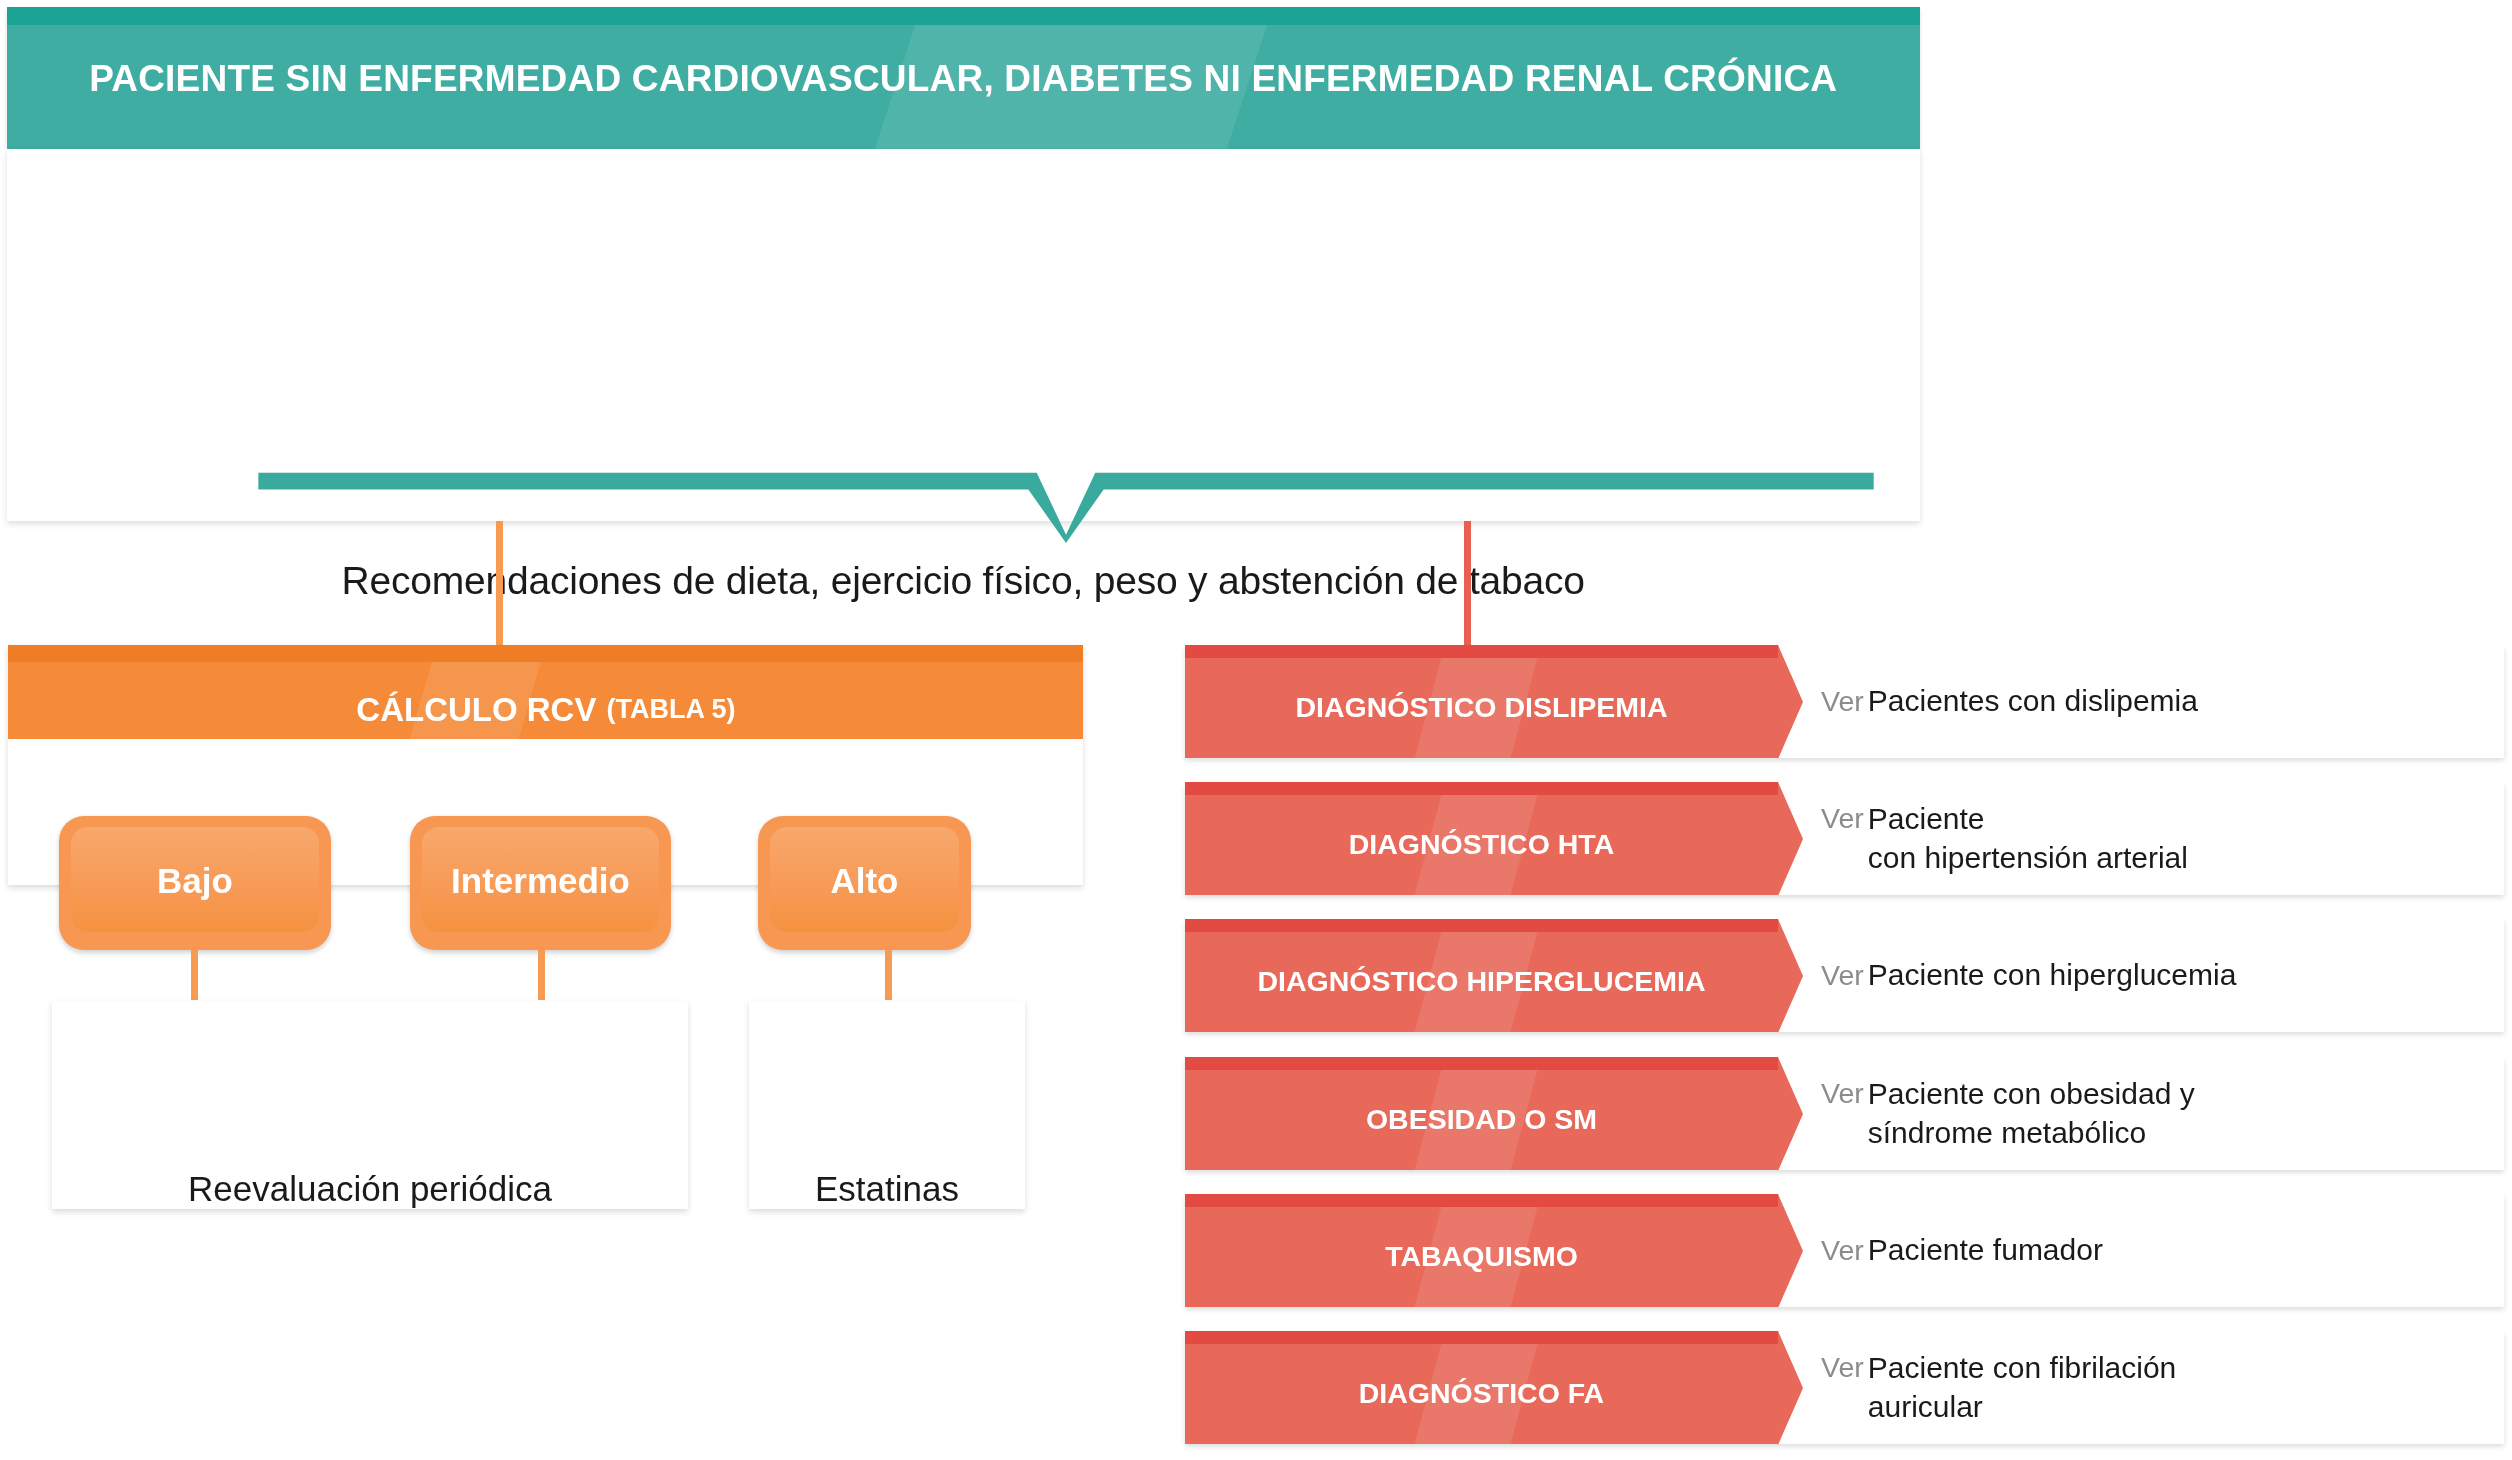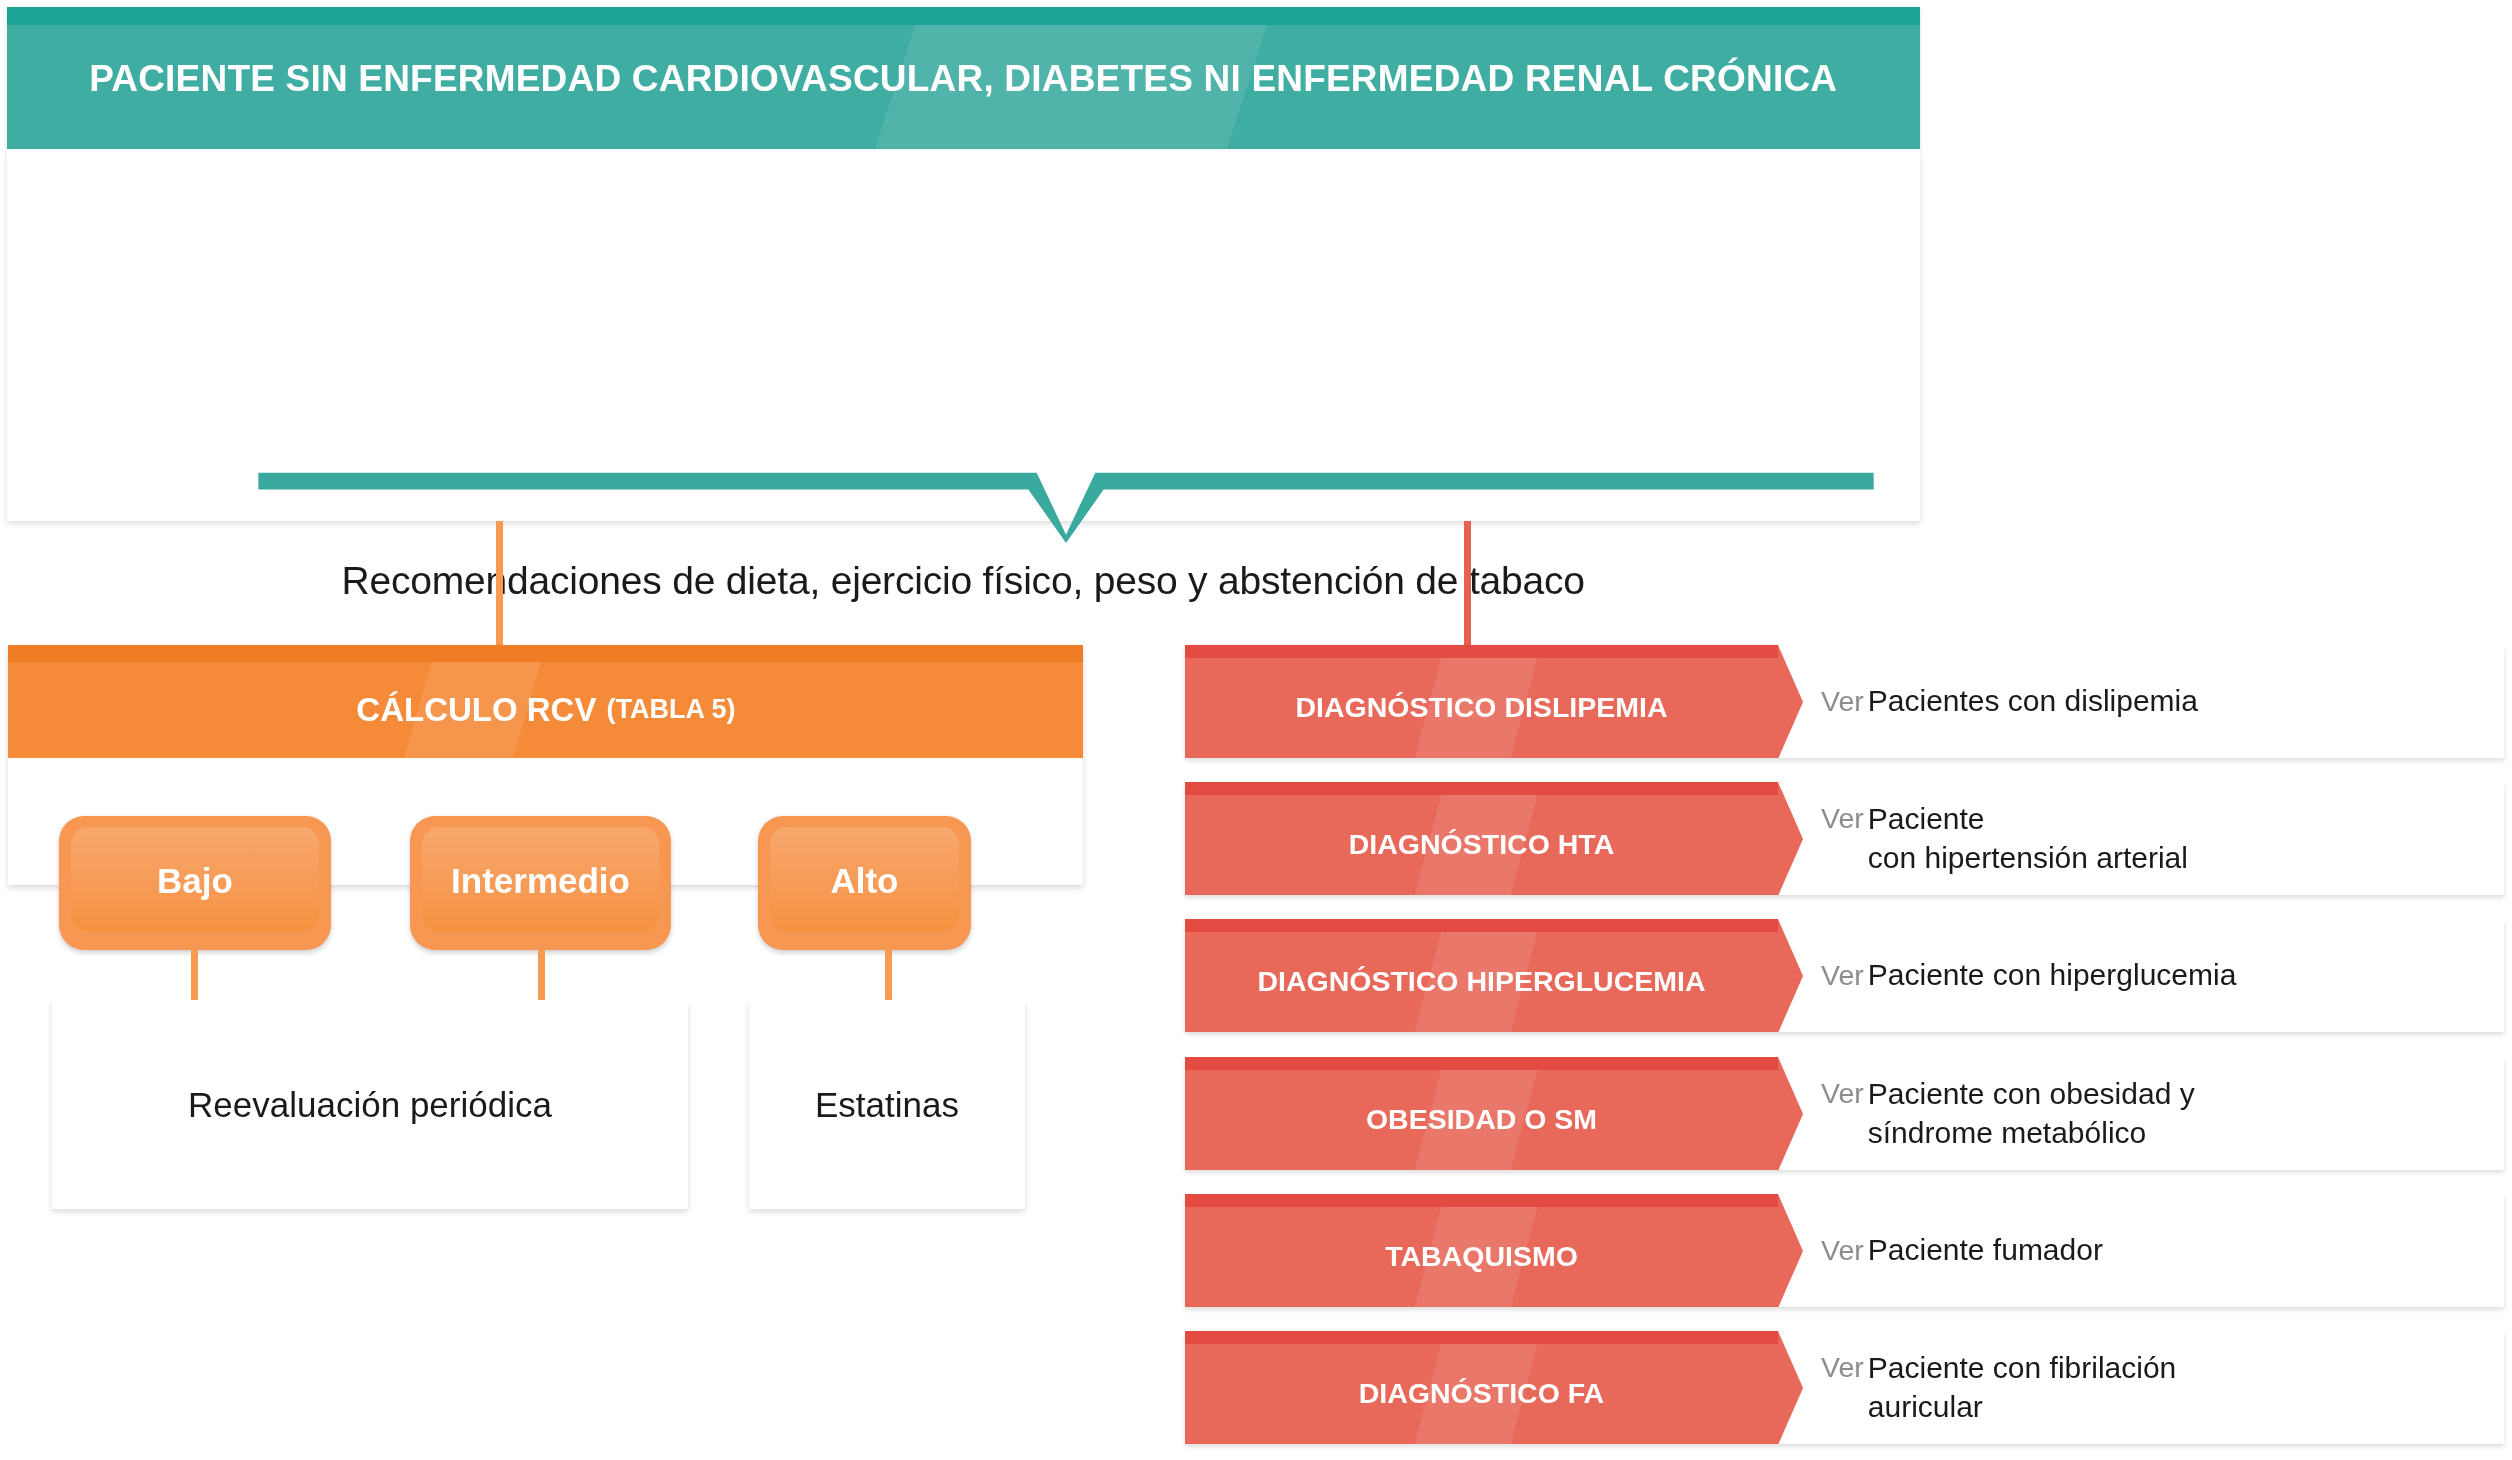--- a/index.html
+++ b/index.html
@@ -69,21 +69,21 @@
   #conn-left{left:496px;top:521px;height:126px;background:#f79a52;}
   #conn-right{left:1464px;top:521px;height:126px;background:#e8604f;}
 
   
   #rcv-card{
     left:8.4px;top:645px;width:1075px;height:240px;
     background:#ffffff;
     box-shadow:0 2.5px 5.9px rgba(0,0,0,.14);
   }
   #rcv-header{
-    left:8.4px;top:645px;width:1075px;height:113px;
+    left:8.4px;top:645px;width:1075px;height:94px;
     background:#f58b38;overflow:hidden;
   }
   #rcv-header .darkstrip{
     position:absolute;left:0;top:0;width:100%;height:16.7px;background:#ef7d25;
   }
   #rcv-header .gloss{
     position:absolute;left:410px;top:16.7px;width:109px;height:96px;
     background:rgba(255,255,255,.10);transform:skewX(-16deg);
   }
   #rcv-header .label{
@@ -117,21 +117,21 @@
   .risk-conn{position:absolute;width:6.7px;height:50px;background:#f79a52;top:950px;}
   #rconn-0{left:191px;}
   #rconn-1{left:538px;}
   #rconn-2{left:885px;}
 
   
   .outcome-box{
     position:absolute;top:1001px;height:208px;
     background:#ffffff;
     box-shadow:0 2.5px 5.9px rgba(0,0,0,.14);
-    display:flex;align-items:center;justify-content:center;
+    display:flex;align-items:flex-end;justify-content:center;
   }
   .outcome-box .txt{font-size:35px;color:#1a1a1a;text-align:center;}
   #out-0{left:52px;width:636px;}
   #out-1{left:749px;width:276px;}
 
   
   .diag-row{position:absolute;left:1185px;width:1319px;height:113px;}
   .diag-panel{
     position:absolute;left:0;top:0;width:100%;height:100%;
     background:#ffffff;box-shadow:0 2.5px 5px rgba(0,0,0,.14);

